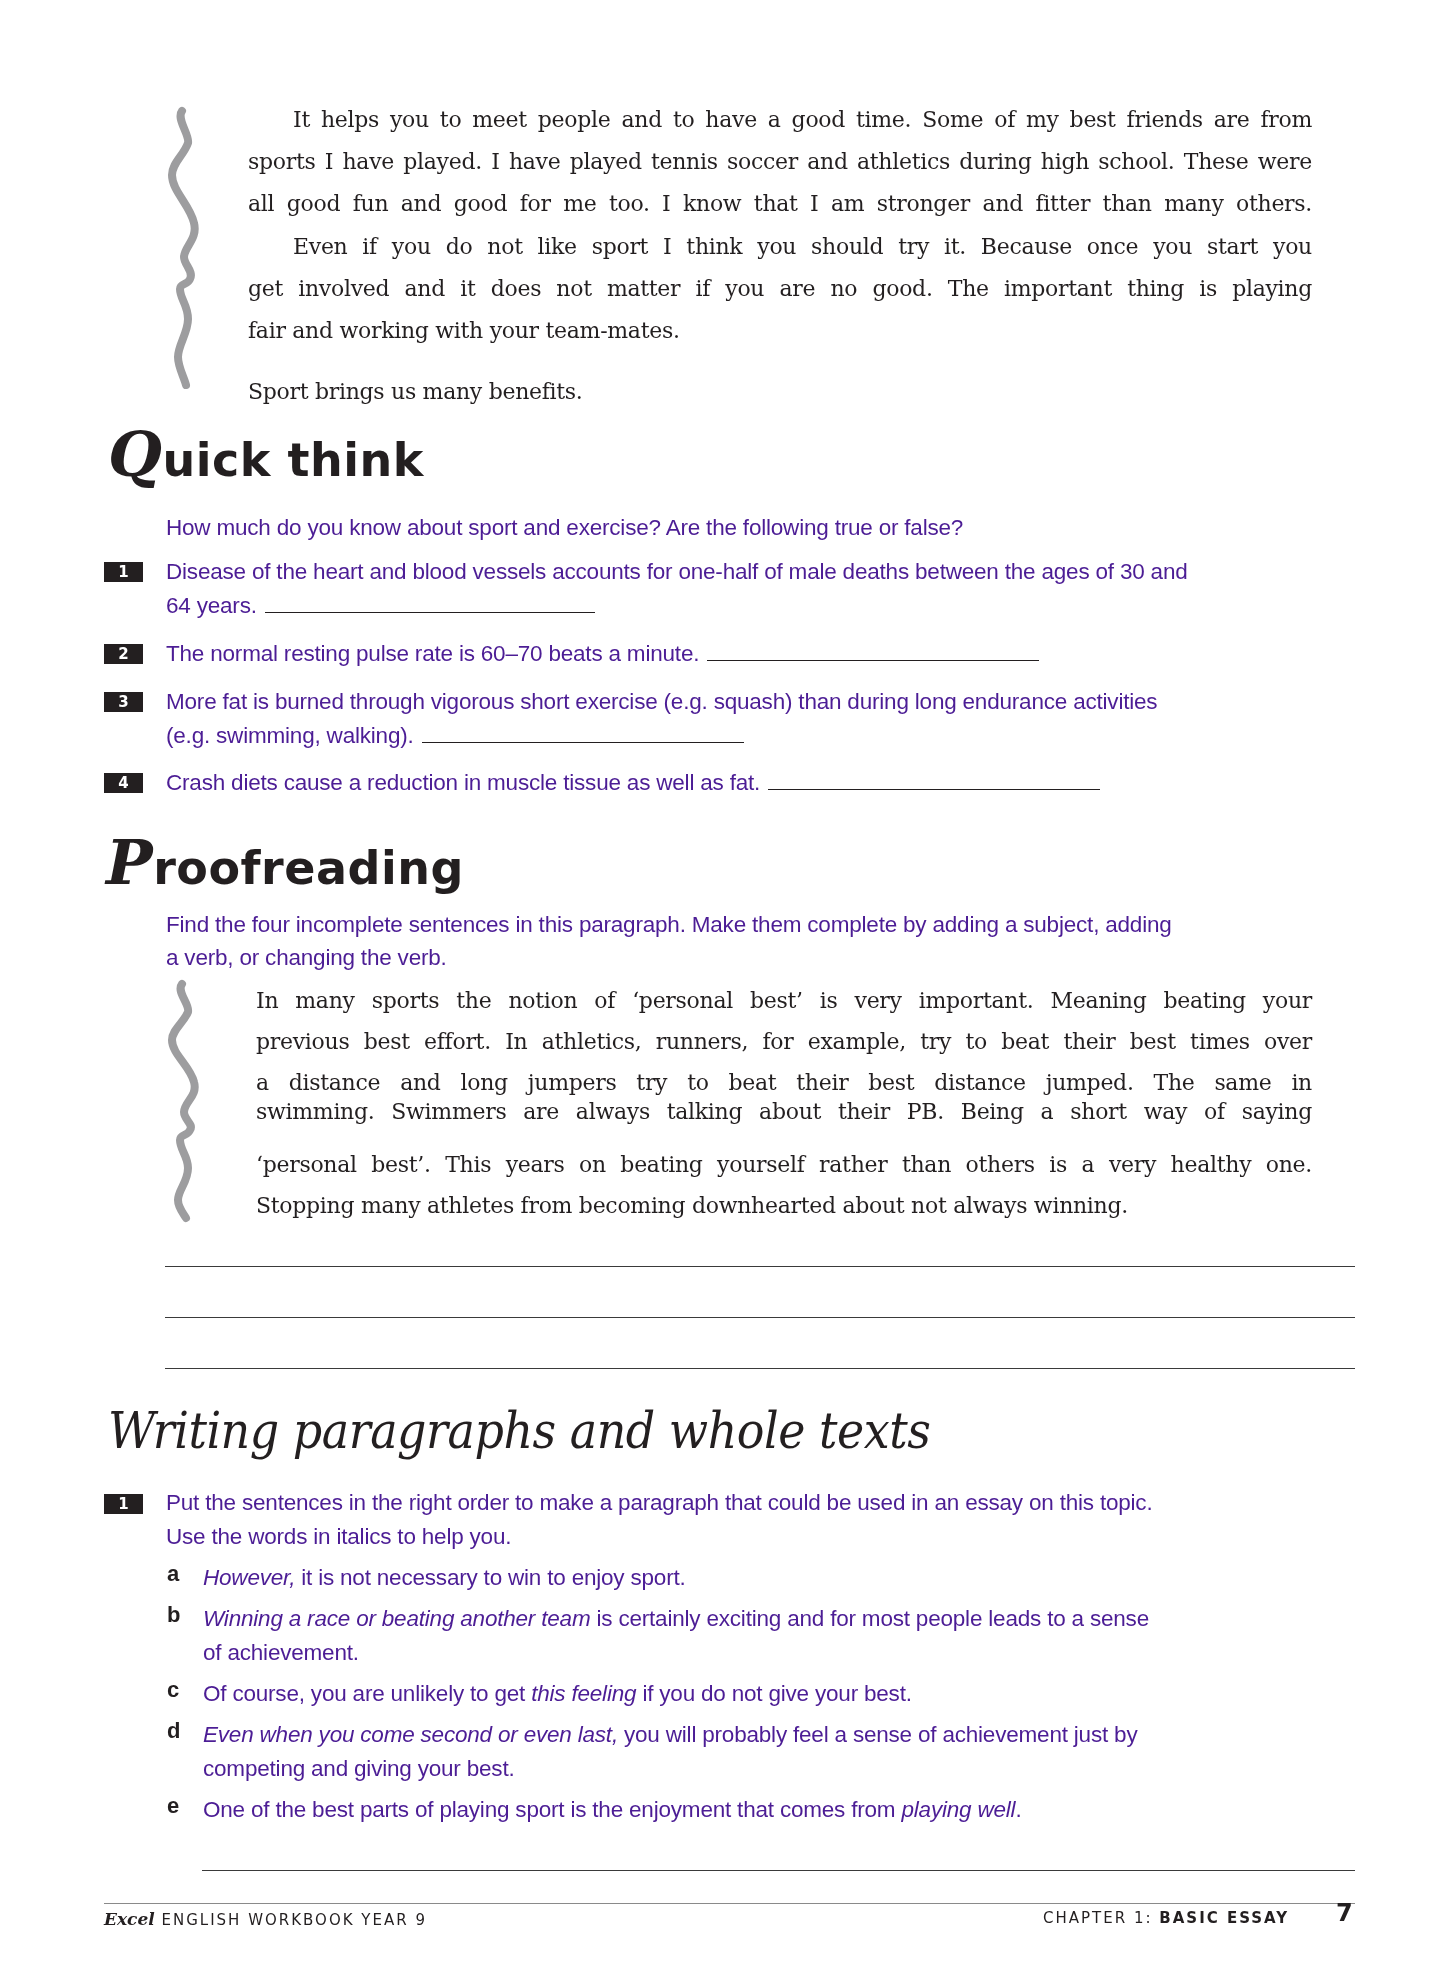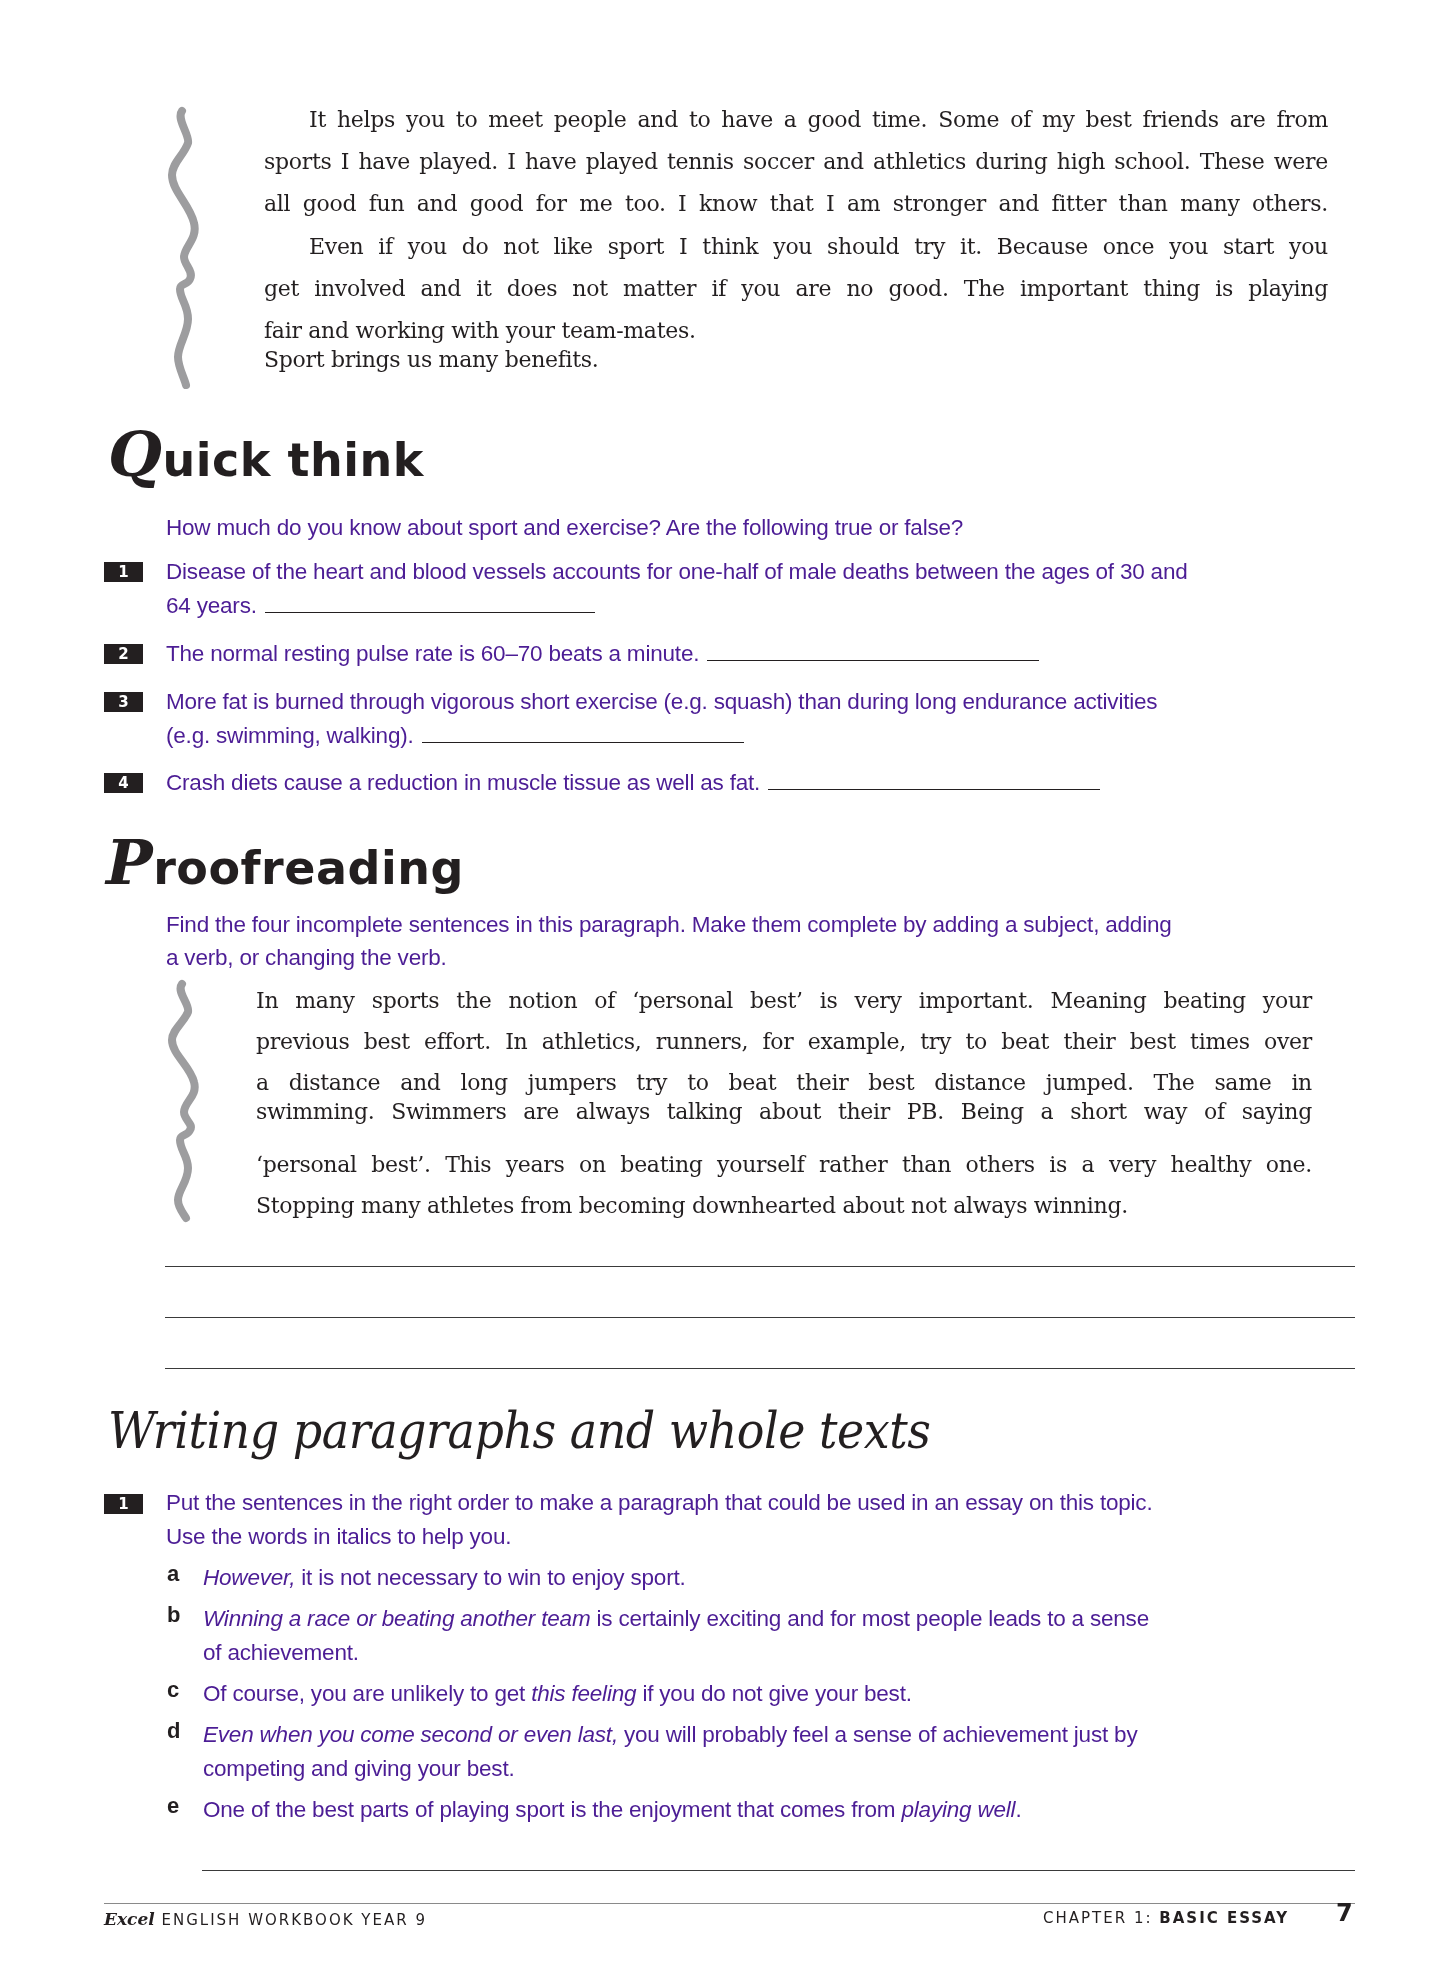--- a/index.html
+++ b/index.html
@@ -20,28 +20,28 @@
   .footer { font-family: "DejaVu Sans", sans-serif; font-size: 15px; letter-spacing: 2px; color: #231f20; white-space: nowrap; }
   em { font-style: italic; margin-top: 8px; }
 </style>
 </head>
 <body>
 
 <svg class="abs" style="left:160px;top:105px;" width="50" height="285" viewBox="0 0 50 285">
   <path d="M22,6 C16,14 30,30 28,38 C24,50 12,58 12,70 C12,86 30,100 34,118 C38,134 24,142 24,152 C24,160 34,166 30,174 C28,180 20,178 20,184 C20,194 28,200 28,214 C28,228 18,240 18,252 C18,262 24,272 26,280" fill="none" stroke="#9d9d9f" stroke-width="8" stroke-linecap="round"></path>
 </svg>
 
-<div class="abs serif-pass" style="left:248px;top:99px;width:1064px;height:300px;margin-left:16px;">
+<div class="abs serif-pass" style="left:248px;top:99px;width:1064px;height:300px;">
   <div class="pass-line justify" style="top:0;left:45px;">It helps you to meet people and to have a good time. Some of my best friends are from</div>
   <div class="pass-line justify" style="top:42px;">sports I have played. I have played tennis soccer and athletics during high school. These were</div>
   <div class="pass-line justify" style="top:84px;">all good fun and good for me too. I know that I am stronger and fitter than many others.</div>
   <div class="pass-line justify" style="top:127px;left:45px;">Even if you do not like sport I think you should try it. Because once you start you</div>
   <div class="pass-line justify" style="top:169px;">get involved and it does not matter if you are no good. The important thing is playing</div>
   <div class="pass-line" style="top:211px;">fair and working with your team-mates.</div>
-  <div class="pass-line" style="top:240px;">Sport brings us many benefits.</div>
+  <div class="pass-line" style="top:272px;">Sport brings us many benefits.</div>
 </div>
 
 <div class="abs heading" style="left:108px;top:418px;">
   <span class="dropcap">Q</span><span>uick think</span>
 </div>
 
 <div class="abs sans body-txt" style="left:166px;top:515px;">How much do you know about sport and exercise? Are the following true or false?</div>
 
 <div class="numbox" style="left:104px;top:562px;">1</div>
 <div class="abs sans body-txt" style="left:166px;top:555px;line-height:34px;">

